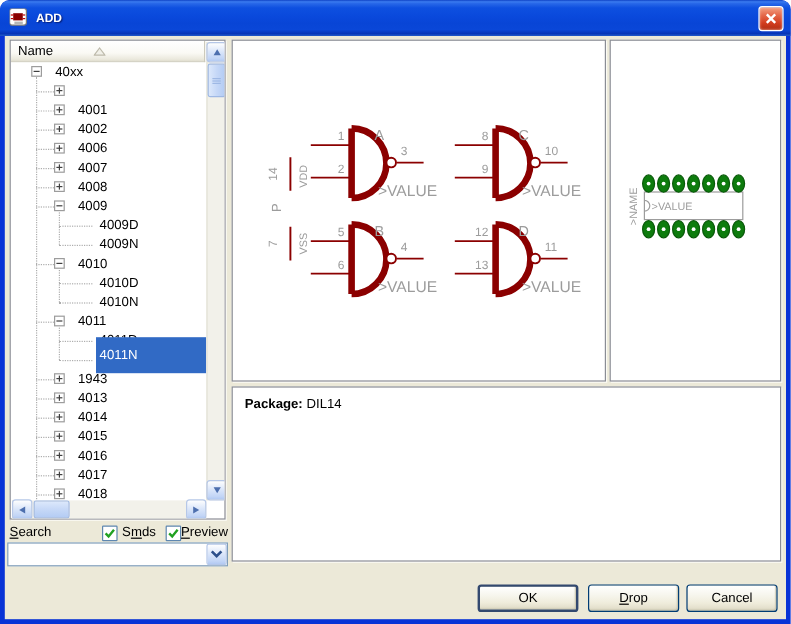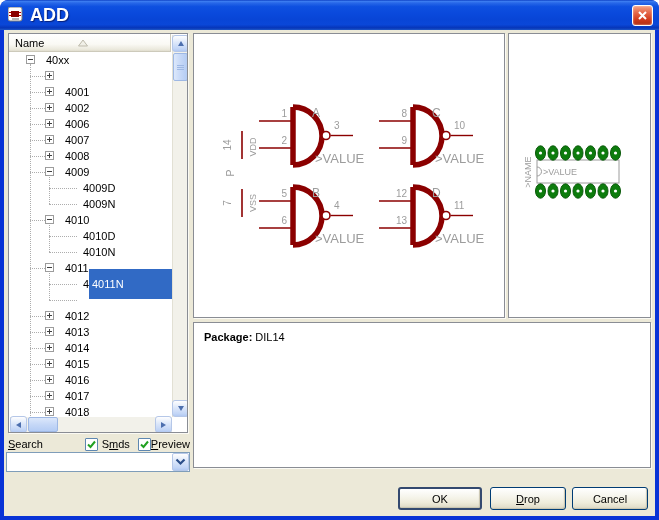--- a/index.html
+++ b/index.html
@@ -7,21 +7,21 @@
   .window{
     position:relative;width:659px;height:520px;
     background:#0833D6;border-radius:8px 8px 0 0;overflow:hidden;
     font-family:"Liberation Sans",sans-serif;font-size:11px;color:#000;
   }
   .titlebar{
     position:absolute;left:0;top:0;width:659px;height:30px;
     background:linear-gradient(180deg,#0F43C6 0%,#3A7BF0 5%,#2767E8 10%,#0E50E0 22%,#0A49DC 45%,#0845D6 65%,#0A47D8 82%,#0635B8 93%,#2059C8 100%);
     border-radius:8px 8px 0 0;display:flex;align-items:center;padding:0 6px 0 8px;
   }
-  .title-text{color:#fff;font-weight:bold;font-size:18px;margin-left:6px;flex:1;
+  .title-text{color:#fff;font-weight:bold;font-size:10px;margin-left:6px;flex:1;
     text-shadow:1px 1px 1px #08207A;}
   .title-icon{width:16px;height:16px;flex:0 0 16px;}
   .close-btn{
     width:21px;height:21px;border:1px solid #fff;border-radius:3px;
     background:linear-gradient(180deg,#F3A183 0%,#E5684A 35%,#D23C1E 70%,#B02D12 100%);
     display:flex;align-items:center;justify-content:center;box-shadow:inset 0 0 2px #FFD0C0;
   }
   .client{position:absolute;left:4px;top:30px;width:651px;height:486px;background:#ECE9D8;}
 
   
@@ -179,27 +179,27 @@
           <div class="dot-h" style="left: 21px; top: 216px; width: 15px;"></div>
           <div class="expander" style="left: 36px; top: 211px;"></div>
           <div class="tree-row" style="top: 208px; padding-left: 52px;">
             <span class="tree-label">4011</span>
           </div>
           <div class="dot-h" style="left: 40px; top: 232px; width: 28px;"></div>
           <div class="tree-row" style="top: 224px; padding-left: 70px;">
             <span class="tree-label">4011D</span>
           </div>
           <div class="dot-h" style="left: 40px; top: 248px; width: 28px;"></div>
-          <div class="tree-row" style="top: 224px; padding-left: 70px; margin-left: 9px;">
+          <div class="tree-row" style="top: 236px; padding-left: 70px;">
             <span class="tree-label selected">4011N</span>
           </div>
           <div class="dot-h" style="left: 21px; top: 264px; width: 15px;"></div>
           <div class="expander plus" style="left: 36px; top: 259px;"></div>
           <div class="tree-row" style="top: 256px; padding-left: 52px;">
-            <span class="tree-label">4012</span>
+            <span class="tree-label">1943</span>
           </div>
           <div class="dot-h" style="left: 21px; top: 280px; width: 15px;"></div>
           <div class="expander plus" style="left: 36px; top: 275px;"></div>
           <div class="tree-row" style="top: 272px; padding-left: 52px;">
             <span class="tree-label">4013</span>
           </div>
           <div class="dot-h" style="left: 21px; top: 296px; width: 15px;"></div>
           <div class="expander plus" style="left: 36px; top: 291px;"></div>
           <div class="tree-row" style="top: 288px; padding-left: 52px;">
             <span class="tree-label">4014</span>

